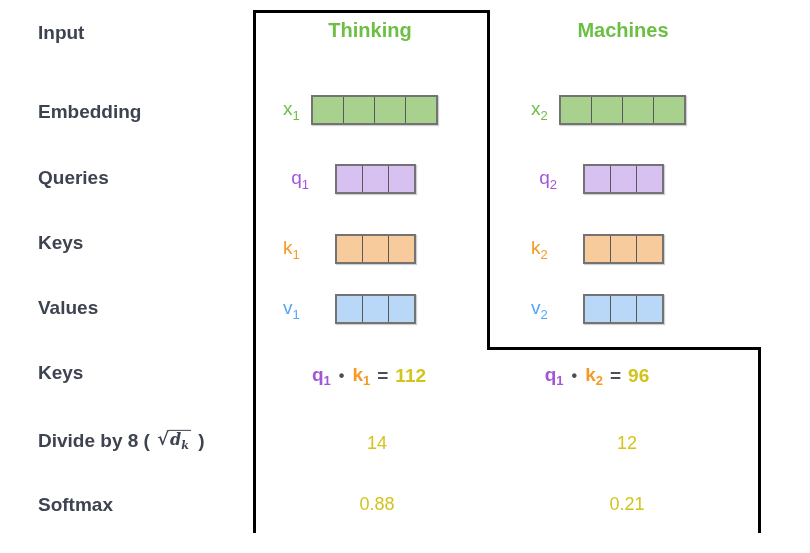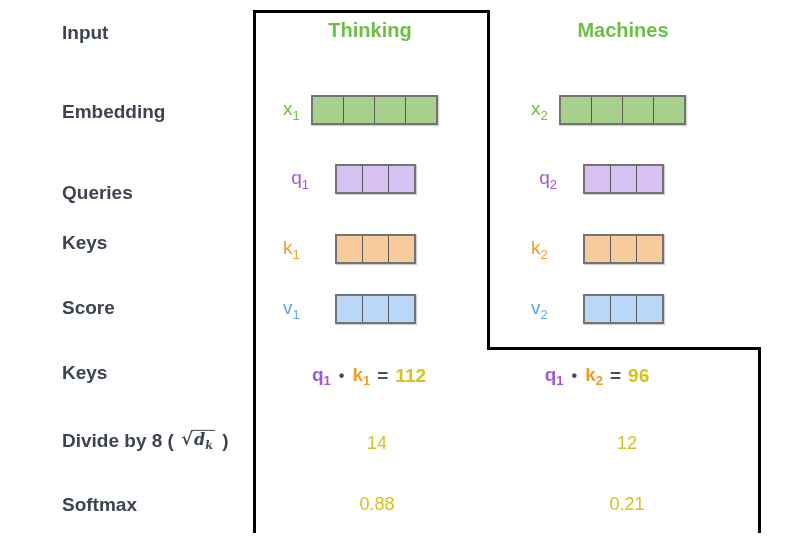--- a/index.html
+++ b/index.html
@@ -2,21 +2,21 @@
 <html style="--c-label: #3d4450; --c-dark: #4a4f57; --c-line: #000000; --c-green: #6cbf44; --c-green_fill: #a9d18e; --c-purple: #a355d8; --c-purple_fill: #d7c1f0; --c-orange: #f59a22; --c-orange_fill: #f8cb9d; --c-blue: #58a6f6; --c-blue_fill: #b9d8f7; --c-yellow: #d3c41c;"><head>
 <meta charset="utf-8">
 <style>
   html,body{margin:0;padding:0;background:#fff;}
   .canvas{position:relative;width:810px;height:553px;background:#ffffff;
           font-family:"Liberation Sans",sans-serif;overflow:hidden;}
 
   
   .row-label{position:absolute;left:38px;transform:translateY(-50%);
              font-size:19px;font-weight:600;color:var(--c-label);
-             display:flex;align-items:center;white-space:pre;margin-left:24px;}
+             display:flex;align-items:center;white-space:pre;}
 
   
   .mathwrap{display:inline-flex;align-items:flex-start;font-family:"DejaVu Serif",serif;
             font-style:italic;font-size:16px;margin:0 2px;color:var(--c-label);}
   .sqrtsym{font-style:normal;font-size:18px;line-height:1;}
   .radicand{border-top:1.5px solid var(--c-label);padding:0 2px 0 1px;line-height:1.1;}
   .rsub{font-size:11px;}
 
   
   .col-title{position:absolute;transform:translate(-50%,-50%);
@@ -56,23 +56,23 @@
   .c-yellow{color:var(--c-yellow);}
   .c-dark{color:var(--c-dark);}
 </style>
 </head>
 <body>
 
 <div class="canvas">
 
   <div class="row-label" style="top:33px">Input</div>
   <div class="row-label" style="top:112px">Embedding</div>
-  <div class="row-label" style="top:193px">Queries</div>
+  <div class="row-label" style="top:178px">Queries</div>
   <div class="row-label" style="top:243px">Keys</div>
-  <div class="row-label" style="top:308px">Score</div>
+  <div class="row-label" style="top:308px">Values</div>
   <div class="row-label" style="top:373px">Keys</div>
   <div class="row-label" style="top:441px">
     <span>Divide by 8 ( </span>
     <span class="mathwrap"><span class="sqrtsym">√</span><span class="radicand"><span>d</span><sub class="rsub">k</sub></span></span>
     <span> )</span>
   </div>
   <div class="row-label" style="top:505px">Softmax</div>
 
   <div class="line" style="left:253px;top:10px;width:237px;height:3px"></div>
   <div class="line" style="left:253px;top:10px;width:3px;height:523px"></div>

